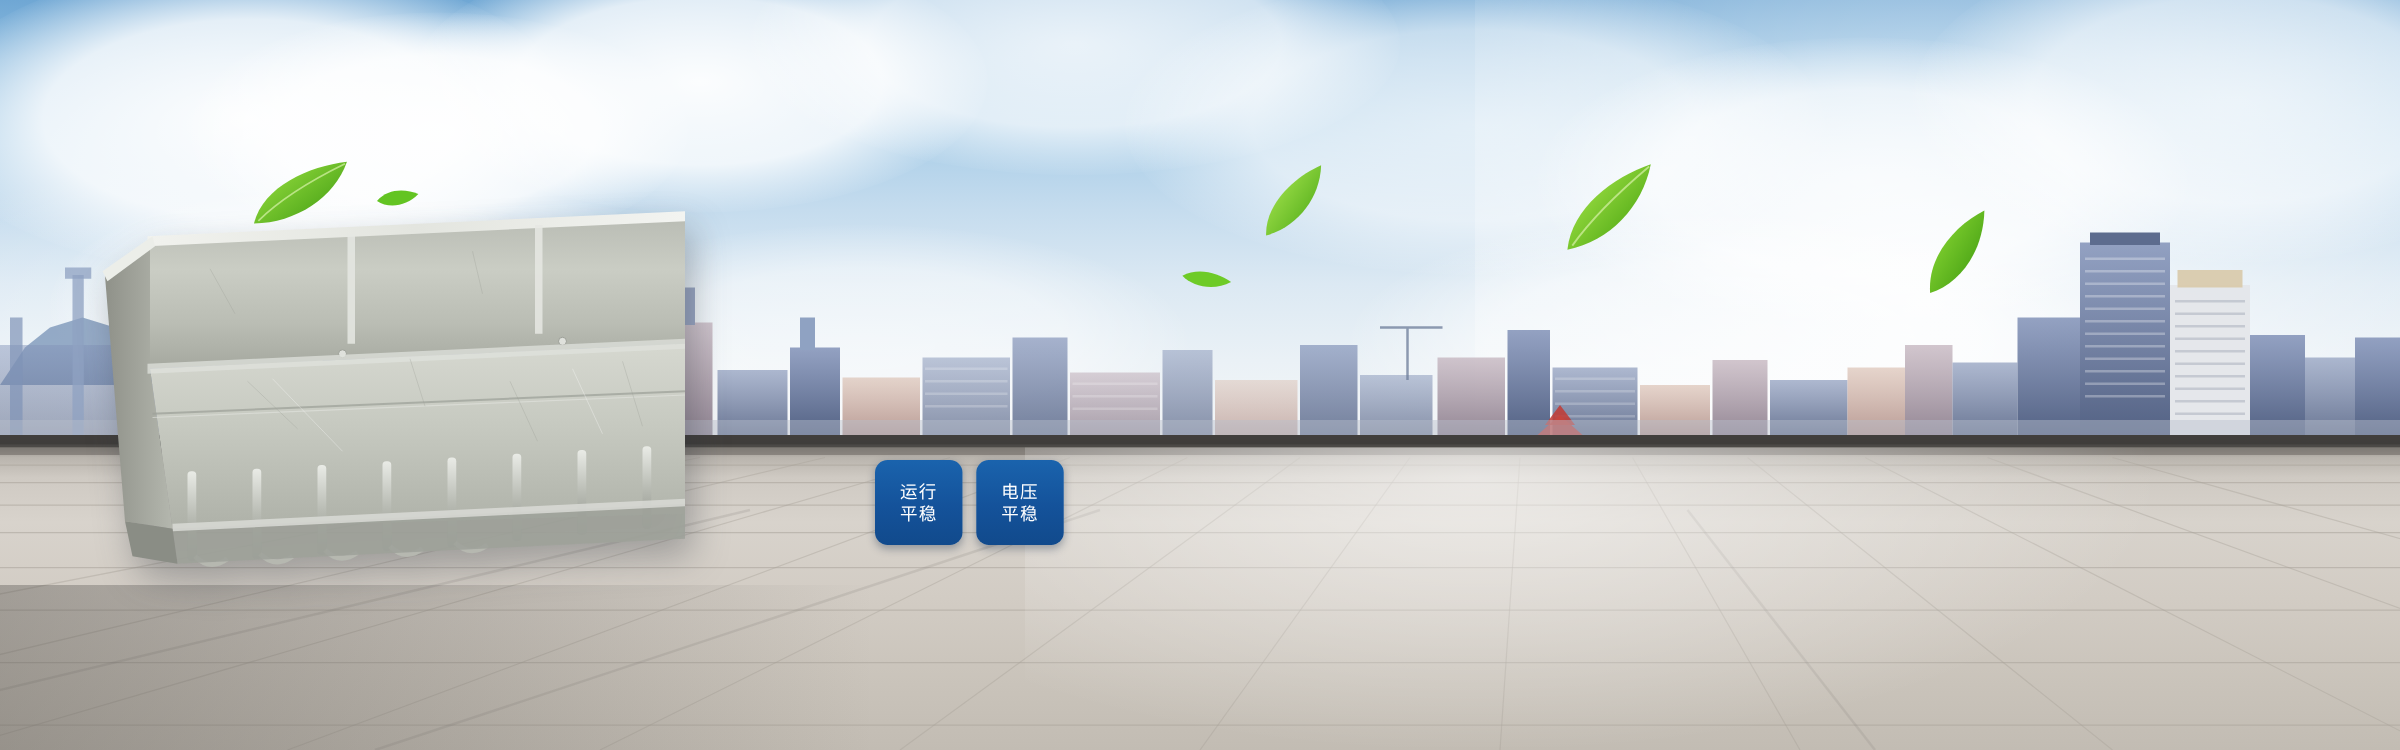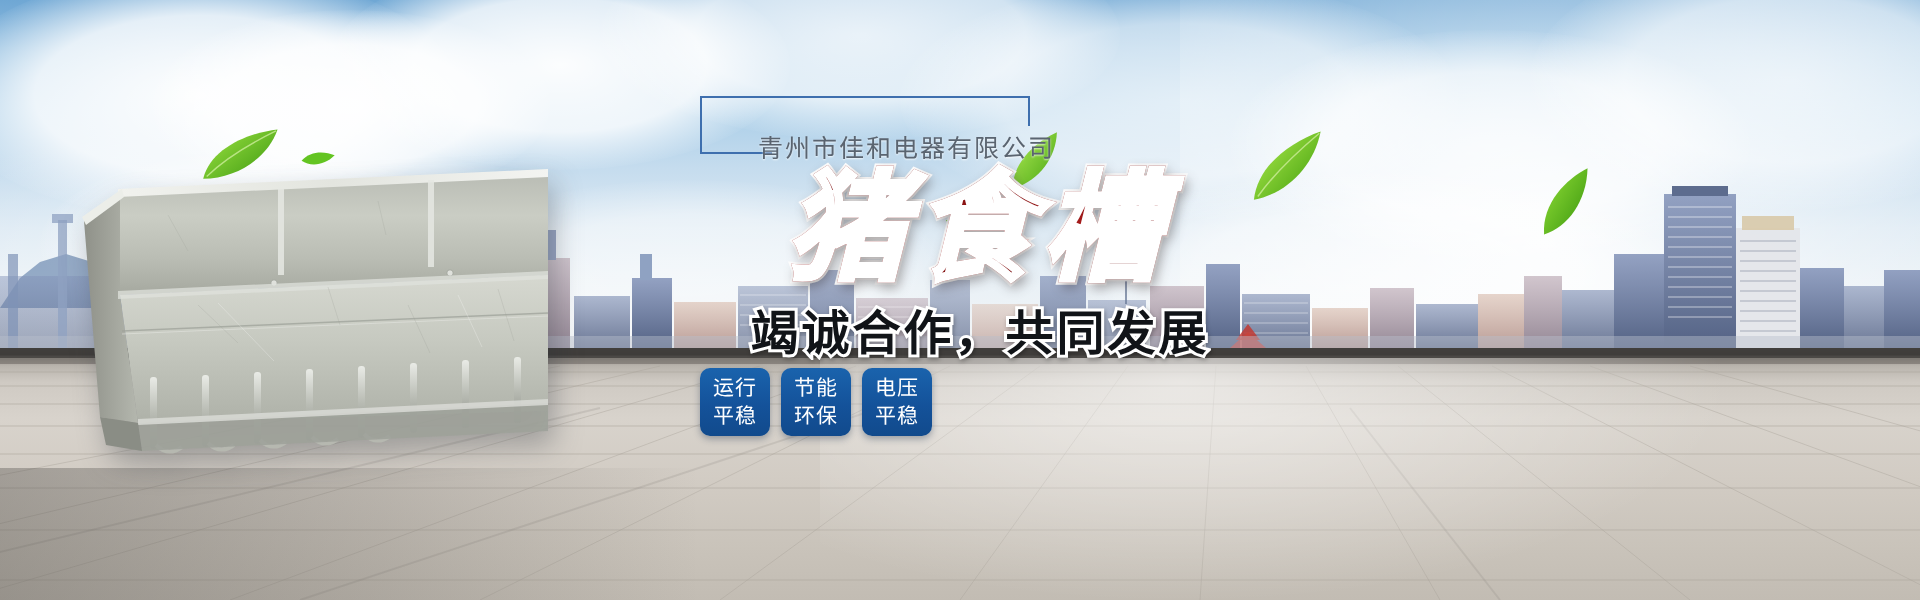--- a/index.html
+++ b/index.html
@@ -169,21 +169,21 @@
   }
   .badge{
     width:70px;height:68px;
     border-radius:10px;
     background:linear-gradient(180deg,#1a63ad 0%,#14529a 55%,#114a8c 100%);
     box-shadow:0 3px 7px rgba(20,40,70,0.35);
     display:flex;flex-direction:column;
     align-items:center;justify-content:center;
     color:#ffffff;
     font-family:"Liberation Sans","DejaVu Sans",sans-serif;
-    font-size:21px;
+    font-size:14px;
     line-height:1.32;
     letter-spacing:1px;
     cursor:pointer;
   }
   .badge span{display:block;}
 </style>
 </head>
 <body>
 
 <div id="banner">
@@ -516,46 +516,25 @@
       <defs>
           <linearGradient id="lg4" x1="0" y1="0" x2="1" y2="1">
         <stop offset="0" stop-color="#8ad834"></stop>
             <stop offset="1" stop-color="#3f9a10"></stop>
       </linearGradient>
         </defs>
       <path d="M2,32 C18,6 52,0 76,4 C56,30 26,40 2,32 Z" fill="url(#lg4)"></path>
     </svg>
   </div>
 
-  <div id="textblock">
-
-    <div id="frame">
-      <div class="f-top"></div>
-      <div class="f-left"></div>
-      <div class="f-bot"></div>
-      <div class="f-right"></div>
-    </div>
-
-    <div id="company">青州市佳和电器有限公司</div>
-
-    <div id="headline-shadow">猪食槽</div>
-
-    <div id="headline">猪食槽</div>
-
-    <div id="subtitle">竭诚合作，共同发展</div>
-  </div>
 
   <div id="badges">
     <div class="badge">
       <span>运行</span>
       <span>平稳</span>
     </div>
     <div class="badge">
-      <span>节能</span>
-      <span>环保</span>
-    </div>
-    <div class="badge">
       <span>电压</span>
       <span>平稳</span>
     </div>
   </div>
 
 </div>
 
 </body></html>

